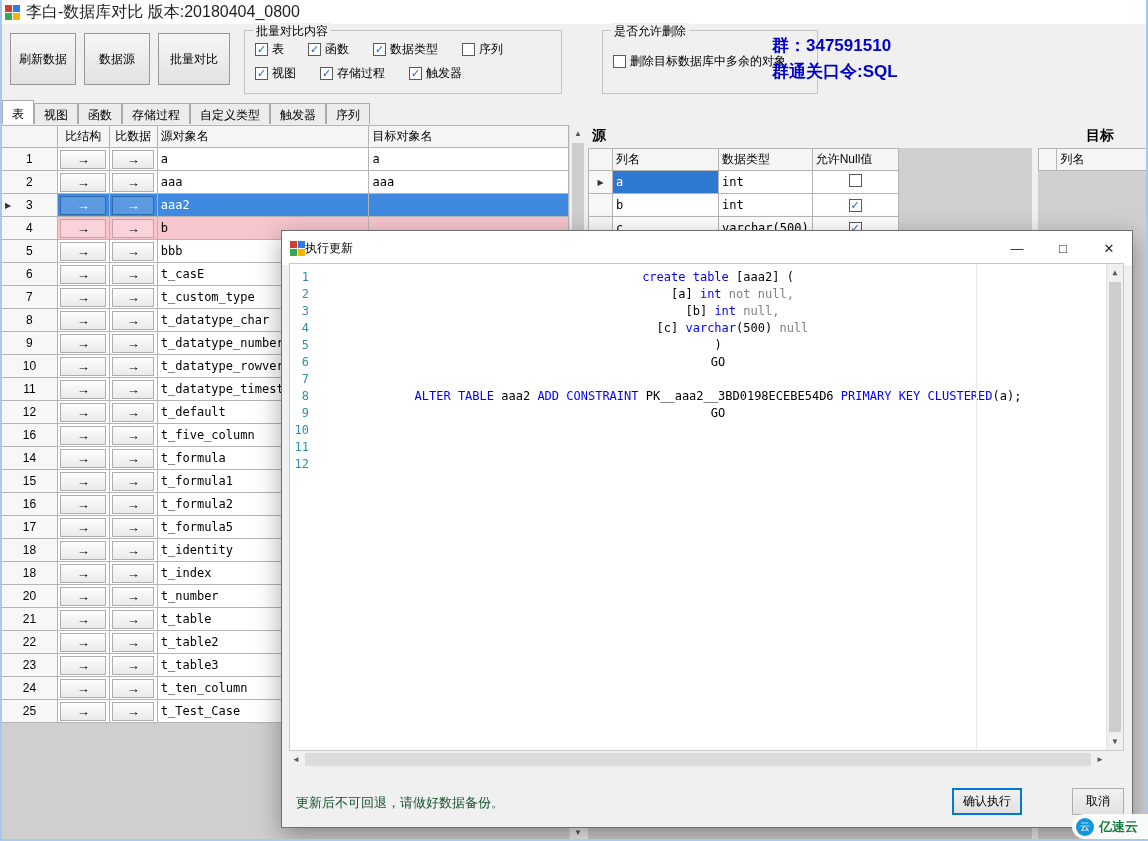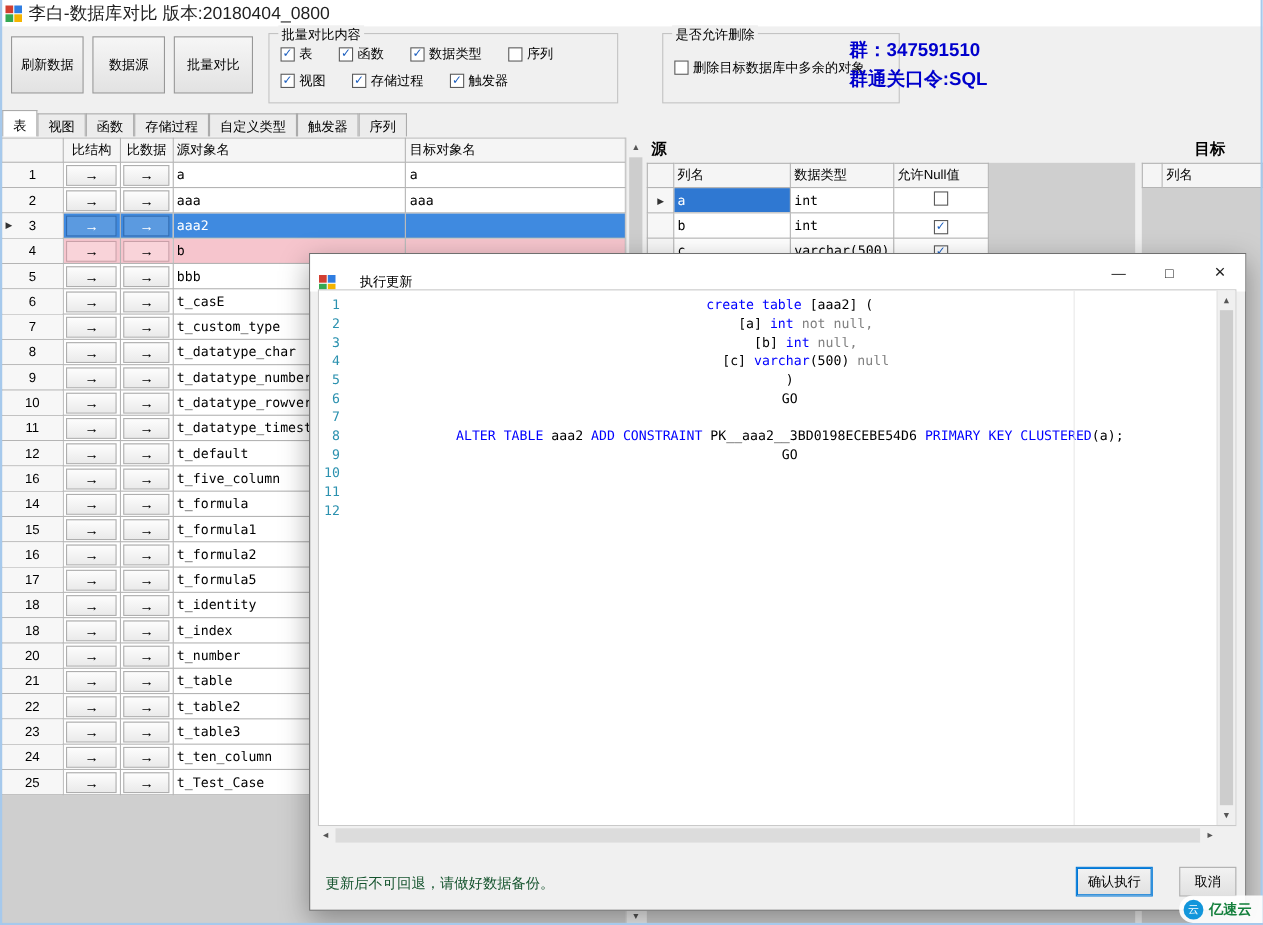--- a/index.html
+++ b/index.html
@@ -75,21 +75,21 @@
   .source-panel{position:absolute;left:588px;top:148px;width:444px;bottom:0;background:#cfcfcf;}
   .target-panel{position:absolute;left:1038px;top:148px;right:0;bottom:0;background:#cfcfcf;}
   table.grid .selcell{background:#f7f7f7;text-align:center;font-size:8px;color:#333;}
   td.cellsel{background:#2f78d2 !important;color:#fff;}
   .nullcell{text-align:center;background:#fff;}
   .nullcell .cb-box{margin:0 auto;}
 
   
   .dialog{position:absolute;left:281px;top:230px;width:852px;height:598px;background:#f0f0f0;
           border:1px solid #6f6f6f;box-shadow:0 8px 24px rgba(0,0,0,.35);z-index:10;}
-  .dlg-titlebar{height:34px;background:#ffffff;display:flex;align-items:flex-end;gap:22px;padding-left:8px;}
+  .dlg-titlebar{height:34px;background:#ffffff;display:flex;align-items:center;gap:0;padding-left:8px;}
   .dlg-title{font-size:12px;}
   .dlg-winbtns{margin-left:auto;display:flex;height:100%;}
   .dlg-winbtn{width:46px;height:100%;display:flex;align-items:center;justify-content:center;font-size:13px;color:#222;}
   .editor{position:absolute;left:7px;top:32px;right:8px;height:488px;background:#fff;border:1px solid #c9c9c9;
           display:flex;font-family:"DejaVu Sans Mono","Liberation Mono",monospace;font-size:12px;}
   .gutter{width:24px;padding:5px 5px 0 0;color:#2b91af;flex:none;}
   .gutter .ln{height:17px;line-height:17px;text-align:right;}
   .code-area{flex:1;padding:5px 0 0 16px;white-space:pre;position:relative;overflow:hidden;}
   .code-area::after{content:"";position:absolute;top:0;bottom:0;left:662px;width:1px;background:#e9e9e9;}
   .codeline{height:17px;line-height:17px;text-align:center;}
@@ -99,21 +99,21 @@
   .dlg-vsb{width:17px;background:#f0f0f0;border-left:1px solid #e3e3e3;position:relative;flex:none;}
   .dlg-vsb .up{top:4px;} .dlg-vsb .down{bottom:4px;}
   .dlg-vsb .thumb{position:absolute;left:2px;right:2px;top:18px;bottom:18px;background:#cdcdcd;}
   .dlg-hsb{position:absolute;left:7px;right:25px;top:520px;height:17px;background:#f0f0f0;}
   .dlg-hsb .left{position:absolute;left:3px;top:4px;font-size:8px;color:#555;}
   .dlg-hsb .right{position:absolute;right:3px;top:4px;font-size:8px;color:#555;}
   .dlg-hsb .thumb{position:absolute;left:16px;right:16px;top:2px;bottom:2px;background:#dcdcdc;}
   .warning{position:absolute;left:14px;top:563px;color:#14532d;font-size:13px;}
   .dlg-btn{position:absolute;top:557px;height:27px;background:linear-gradient(#f2f2f2,#e1e1e1);
            border:1px solid #adadad;font-size:12px;font-family:inherit;}
-  .btn-confirm{left:696px;width:70px;border:1px solid #0078d7;box-shadow:inset 0 0 0 1px #0078d7;}
+  .btn-confirm{left:670px;width:70px;border:1px solid #0078d7;box-shadow:inset 0 0 0 1px #0078d7;}
   .btn-cancel{left:790px;width:52px;}
 
   
   .watermark{position:absolute;right:0;bottom:2px;z-index:70;background:rgba(255,255,255,.92);
              border-radius:13px 0 0 13px;height:25px;display:flex;align-items:center;gap:5px;padding:0 10px 0 4px;}
   .wm-icon{width:18px;height:18px;border-radius:50%;background:#1296db;color:#fff;display:flex;
            align-items:center;justify-content:center;font-size:10px;flex:none;}
   .wm-text{font-size:13px;color:#15803d;font-weight:bold;}
 </style>
 </head>

